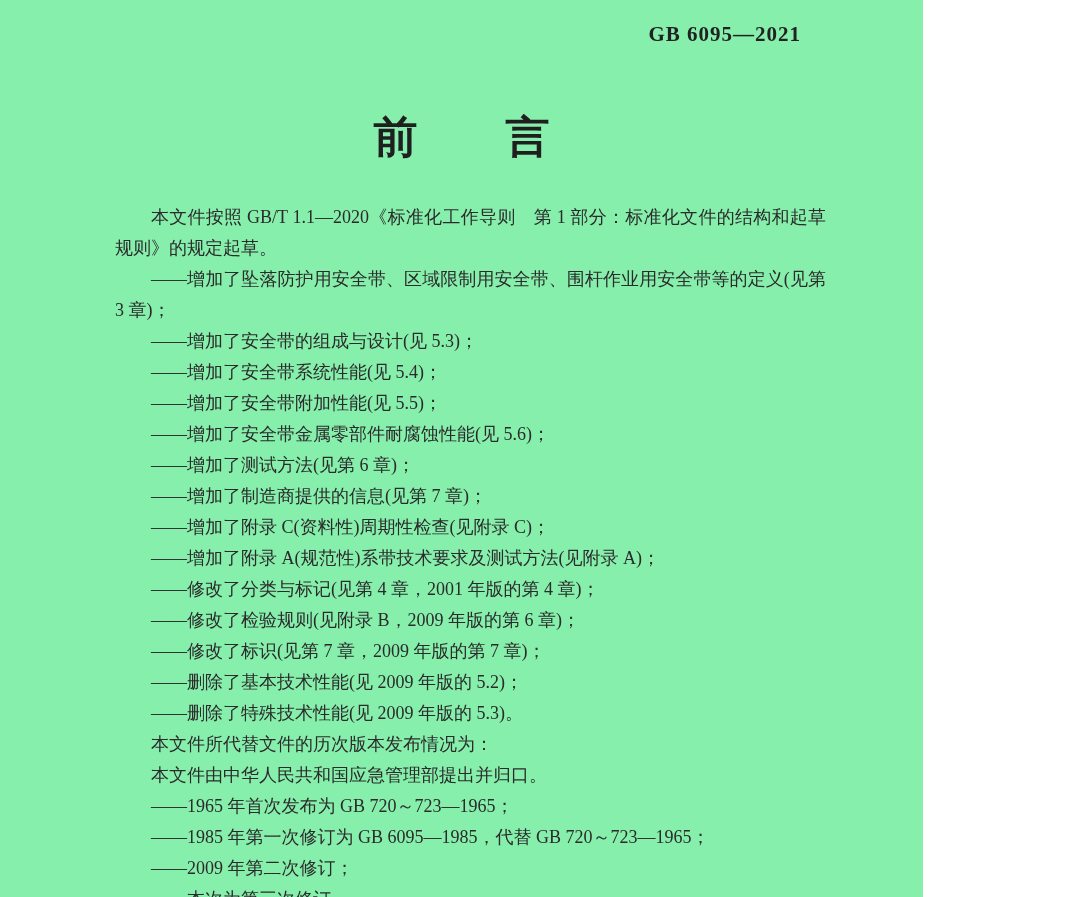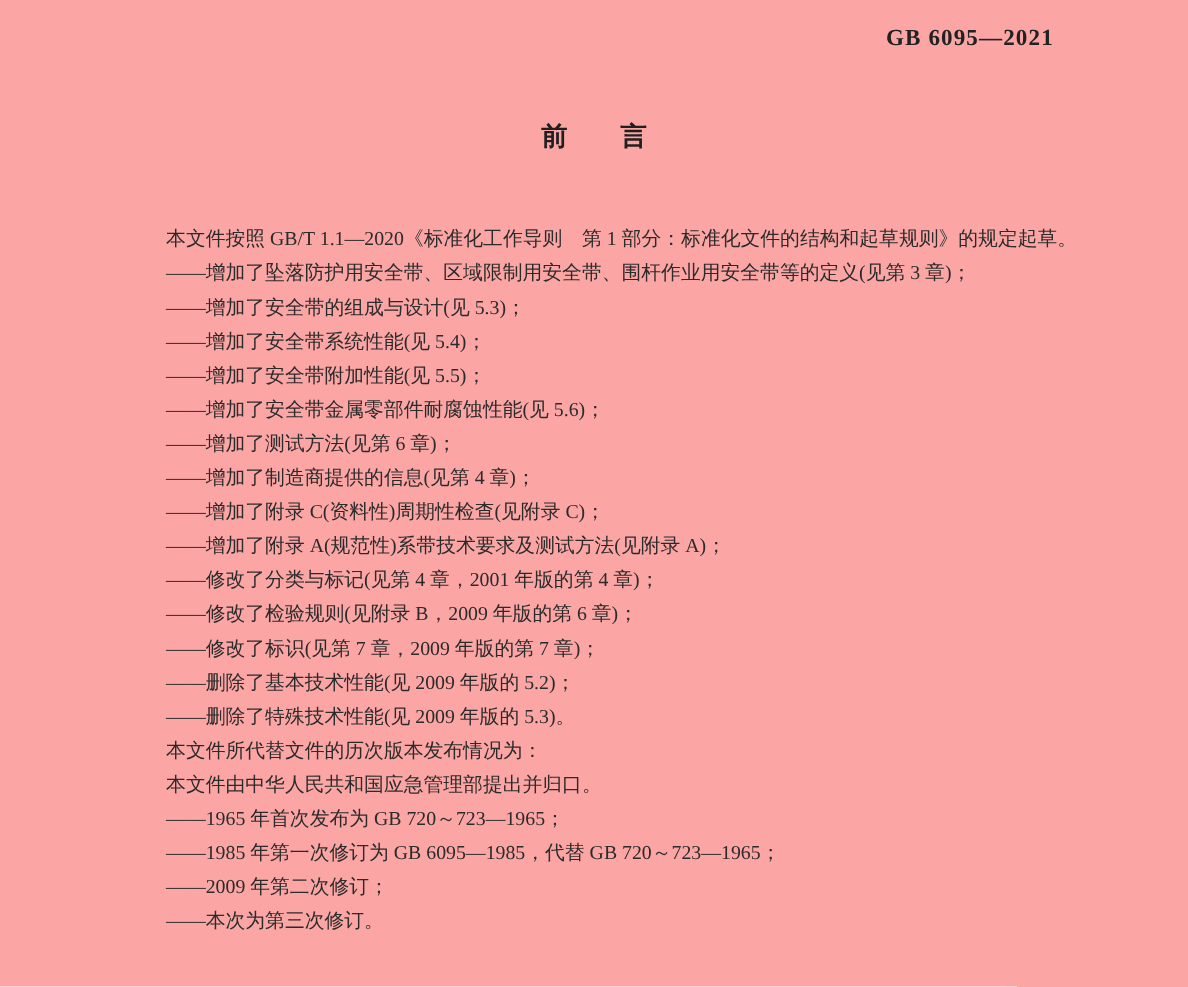--- a/index.html
+++ b/index.html
@@ -2,43 +2,43 @@
 <html><head>
 <meta charset="utf-8">
 <style>
   html, body {
     margin: 0;
     padding: 0;
     background: #ffffff;
   }
   .document-page {
     position: relative;
-    width: 1080px;
+    width: 923px;
     height: 897px;
-    background: #fca5a5;
+    background: #86efac;
     font-family: "Liberation Serif", "DejaVu Serif", serif;
     color: #2b2b2b;
     overflow: hidden;
   }
   .doc-number {
     position: absolute;
     top: 22px;
     right: 122px;
     font-size: 21px;
     font-weight: bold;
     letter-spacing: 1px;
     color: #222222;
   }
   .doc-title {
     position: absolute;
     top: 108px;
     left: 0;
     width: 100%;
     text-align: center;
-    font-size: 24px;
+    font-size: 44px;
     font-weight: bold;
     color: #1f1f1f;
   }
   .document-body {
     position: absolute;
     top: 202px;
     left: 115px;
     right: 97px;
     font-size: 18px;
     line-height: 31px;
@@ -60,21 +60,21 @@
   <div class="doc-title">前　　言</div>
 
   <div class="document-body">
       <p class="para">本文件按照 GB/T 1.1—2020《标准化工作导则　第 1 部分：标准化文件的结构和起草规则》的规定起草。</p>
       <p class="list-item">——增加了坠落防护用安全带、区域限制用安全带、围杆作业用安全带等的定义(见第 3 章)；</p>
       <p class="list-item">——增加了安全带的组成与设计(见 5.3)；</p>
       <p class="list-item">——增加了安全带系统性能(见 5.4)；</p>
       <p class="list-item">——增加了安全带附加性能(见 5.5)；</p>
       <p class="list-item">——增加了安全带金属零部件耐腐蚀性能(见 5.6)；</p>
       <p class="list-item">——增加了测试方法(见第 6 章)；</p>
-      <p class="list-item">——增加了制造商提供的信息(见第 4 章)；</p>
+      <p class="list-item">——增加了制造商提供的信息(见第 7 章)；</p>
       <p class="list-item">——增加了附录 C(资料性)周期性检查(见附录 C)；</p>
       <p class="list-item">——增加了附录 A(规范性)系带技术要求及测试方法(见附录 A)；</p>
       <p class="list-item">——修改了分类与标记(见第 4 章，2001 年版的第 4 章)；</p>
       <p class="list-item">——修改了检验规则(见附录 B，2009 年版的第 6 章)；</p>
       <p class="list-item">——修改了标识(见第 7 章，2009 年版的第 7 章)；</p>
       <p class="list-item">——删除了基本技术性能(见 2009 年版的 5.2)；</p>
       <p class="list-item">——删除了特殊技术性能(见 2009 年版的 5.3)。</p>
       <p class="para">本文件所代替文件的历次版本发布情况为：</p>
       <p class="para">本文件由中华人民共和国应急管理部提出并归口。</p>
       <p class="list-item">——1965 年首次发布为 GB 720～723—1965；</p>

